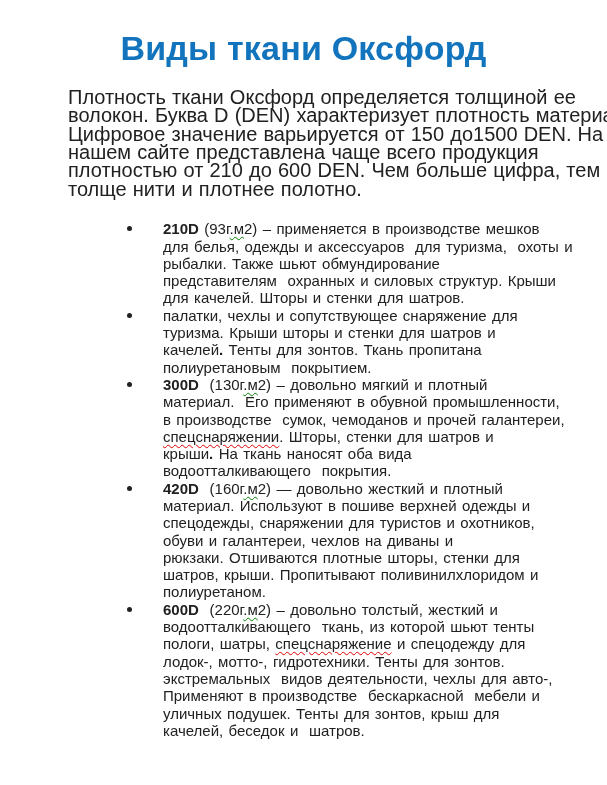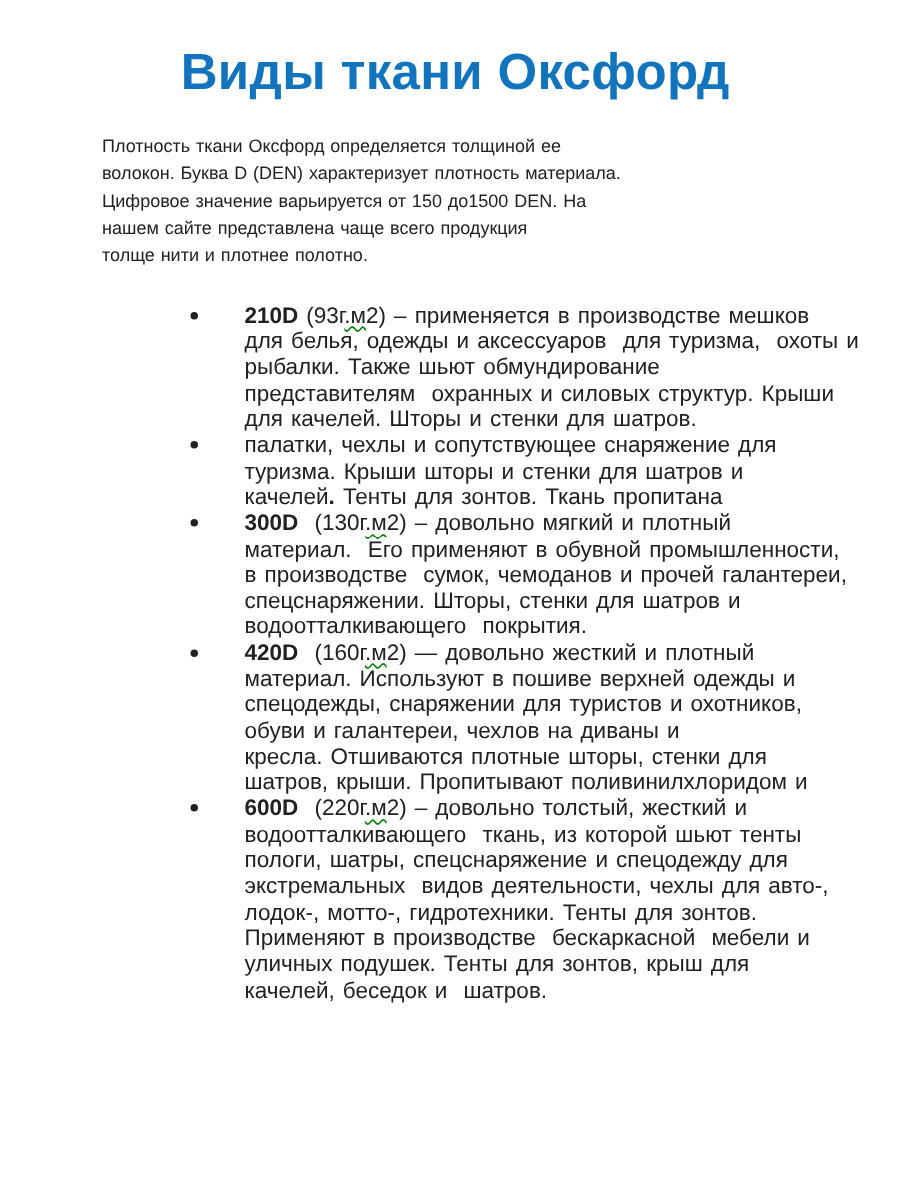--- a/index.html
+++ b/index.html
@@ -22,21 +22,21 @@
   .title {
     margin: 28px 0 15px 0;
     text-align: center;
     font-size: 34px;
     font-weight: bold;
     line-height: 1.2;
     letter-spacing: 0.2px;
   }
   .intro {
     margin: 19px 30px 0 68px;
-    font-size: 12px;
+    font-size: 20px;
     line-height: 18.4px;
     word-spacing: 0.6px;
   }
   .list {
     list-style: none;
     margin: 22px 0 0 0;
     padding: 0;
     font-size: 15px;
     line-height: 17.3px;
     word-spacing: 1.2px;
@@ -52,20 +52,21 @@
     width: 5px;
     height: 5px;
     border-radius: 50%;
     background: #212121;
   }
   .tline {
     white-space: pre;
   }
   .b { font-weight: bold; }
   .u-red {
+    text-decoration: underline;
     text-decoration-style: wavy;
     text-decoration-color: #e00000;
     text-decoration-thickness: 1px;
     text-underline-offset: 2px;
     margin-top: 12px;
   }
   .u-green {
     text-decoration: underline;
     text-decoration-style: wavy;
     text-decoration-color: #008000;
@@ -78,61 +79,65 @@
 
 <div class="page">
 
   <h1 class="title" style="color: rgb(18, 116, 189);">Виды ткани Оксфорд</h1>
 
   <div class="intro" id="intro">
       <div class="tline"><span>Плотность ткани Оксфорд определяется толщиной ее</span></div>
       <div class="tline"><span>волокон. Буква D (DEN) характеризует плотность материала.</span></div>
       <div class="tline"><span>Цифровое значение варьируется от 150 до1500 DEN. На</span></div>
       <div class="tline"><span>нашем сайте представлена чаще всего продукция</span></div>
+      <div class="tline"><span>плотностью от 210 до 600 DEN. Чем больше цифра, тем</span></div>
       <div class="tline"><span>толще нити и плотнее полотно.</span></div>
     </div>
 
   <ul class="list" id="list">
       <li>
         <span class="marker"></span>
         <div class="tline"><span class="b">210D</span><span> (93г</span><span class="u-green">.м</span><span>2) – применяется в производстве мешков</span></div>
         <div class="tline"><span>для белья, одежды и аксессуаров  для туризма,  охоты и</span></div>
         <div class="tline"><span>рыбалки. Также шьют обмундирование</span></div>
         <div class="tline"><span>представителям  охранных и силовых структур. Крыши</span></div>
         <div class="tline"><span>для качелей. Шторы и стенки для шатров.</span></div>
       </li>
       <li>
         <span class="marker"></span>
         <div class="tline"><span>палатки, чехлы и сопутствующее снаряжение для</span></div>
         <div class="tline"><span>туризма. Крыши шторы и стенки для шатров и</span></div>
         <div class="tline"><span>качелей</span><span class="b">.</span><span> Тенты для зонтов. Ткань пропитана</span></div>
+        <div class="tline"><span>полиуретановым  покрытием.</span></div>
       </li>
       <li>
         <span class="marker"></span>
         <div class="tline"><span class="b">300D</span><span>  (130г</span><span class="u-green">.м</span><span>2) – довольно мягкий и плотный</span></div>
         <div class="tline"><span>материал.  Его применяют в обувной промышленности,</span></div>
         <div class="tline"><span>в производстве  сумок, чемоданов и прочей галантереи,</span></div>
         <div class="tline"><span class="u-red">спецснаряжении</span><span>. Шторы, стенки для шатров и</span></div>
+        <div class="tline"><span>крыши</span><span class="b">.</span><span> На ткань наносят оба вида</span></div>
         <div class="tline"><span>водоотталкивающего  покрытия.</span></div>
       </li>
       <li>
         <span class="marker"></span>
         <div class="tline"><span class="b">420D</span><span>  (160г</span><span class="u-green">.м</span><span>2) — довольно жесткий и плотный</span></div>
         <div class="tline"><span>материал. Используют в пошиве верхней одежды и</span></div>
         <div class="tline"><span>спецодежды, снаряжении для туристов и охотников,</span></div>
         <div class="tline"><span>обуви и галантереи, чехлов на диваны и</span></div>
-        <div class="tline"><span>кресла. Отшиваются плотные шторы, стенки для</span></div>
+        <div class="tline"><span>рюкзаки. Отшиваются плотные шторы, стенки для</span></div>
         <div class="tline"><span>шатров, крыши. Пропитывают поливинилхлоридом и</span></div>
+        <div class="tline"><span>полиуретаном.</span></div>
       </li>
       <li>
         <span class="marker"></span>
         <div class="tline"><span class="b">600D</span><span>  (220г</span><span class="u-green">.м</span><span>2) – довольно толстый, жесткий и</span></div>
         <div class="tline"><span>водоотталкивающего  ткань, из которой шьют тенты</span></div>
         <div class="tline"><span>пологи, шатры, </span><span class="u-red">спецснаряжение</span><span> и спецодежду для</span></div>
+        <div class="tline"><span>лодок-, мотто-, гидротехники. Тенты для зонтов.</span></div>
         <div class="tline"><span>экстремальных  видов деятельности, чехлы для авто-,</span></div>
-        <div class="tline"><span>лодок-, мотто-, гидротехники. Тенты для зонтов.</span></div>
         <div class="tline"><span>Применяют в производстве  бескаркасной  мебели и</span></div>
         <div class="tline"><span>уличных подушек. Тенты для зонтов, крыш для</span></div>
         <div class="tline"><span>качелей, беседок и  шатров.</span></div>
       </li>
     </ul>
 
 </div>
 
 </body></html>

